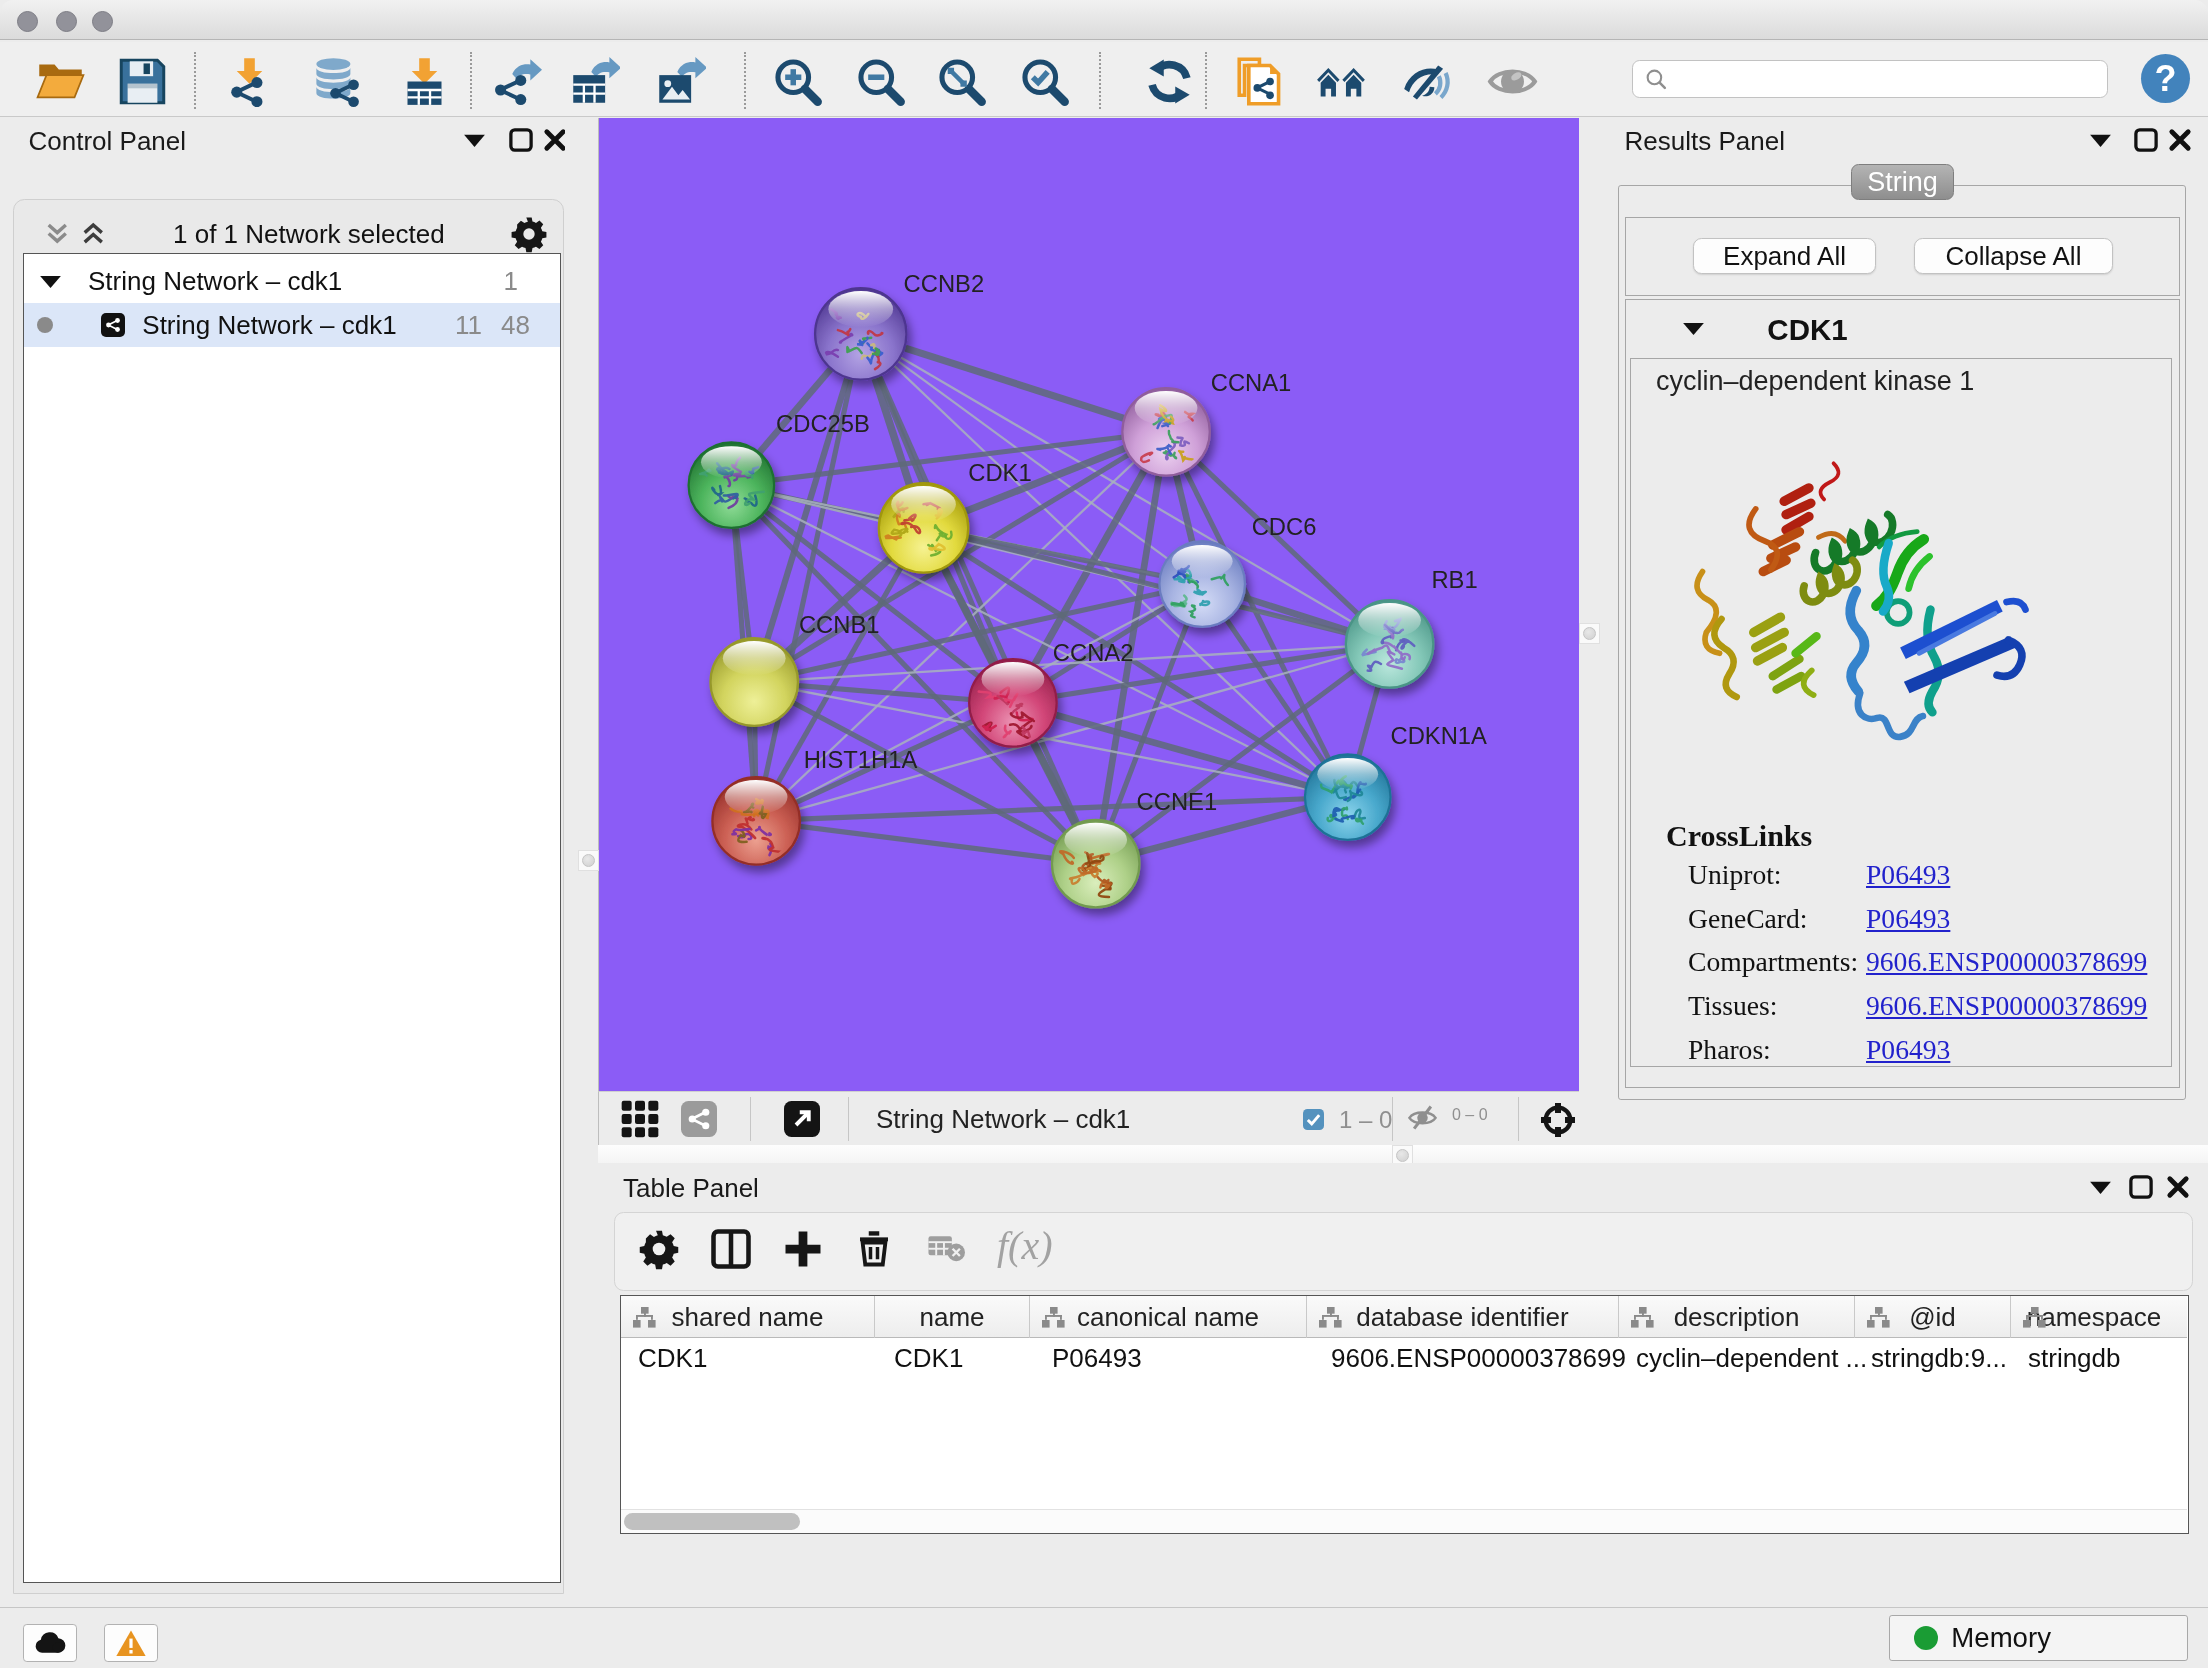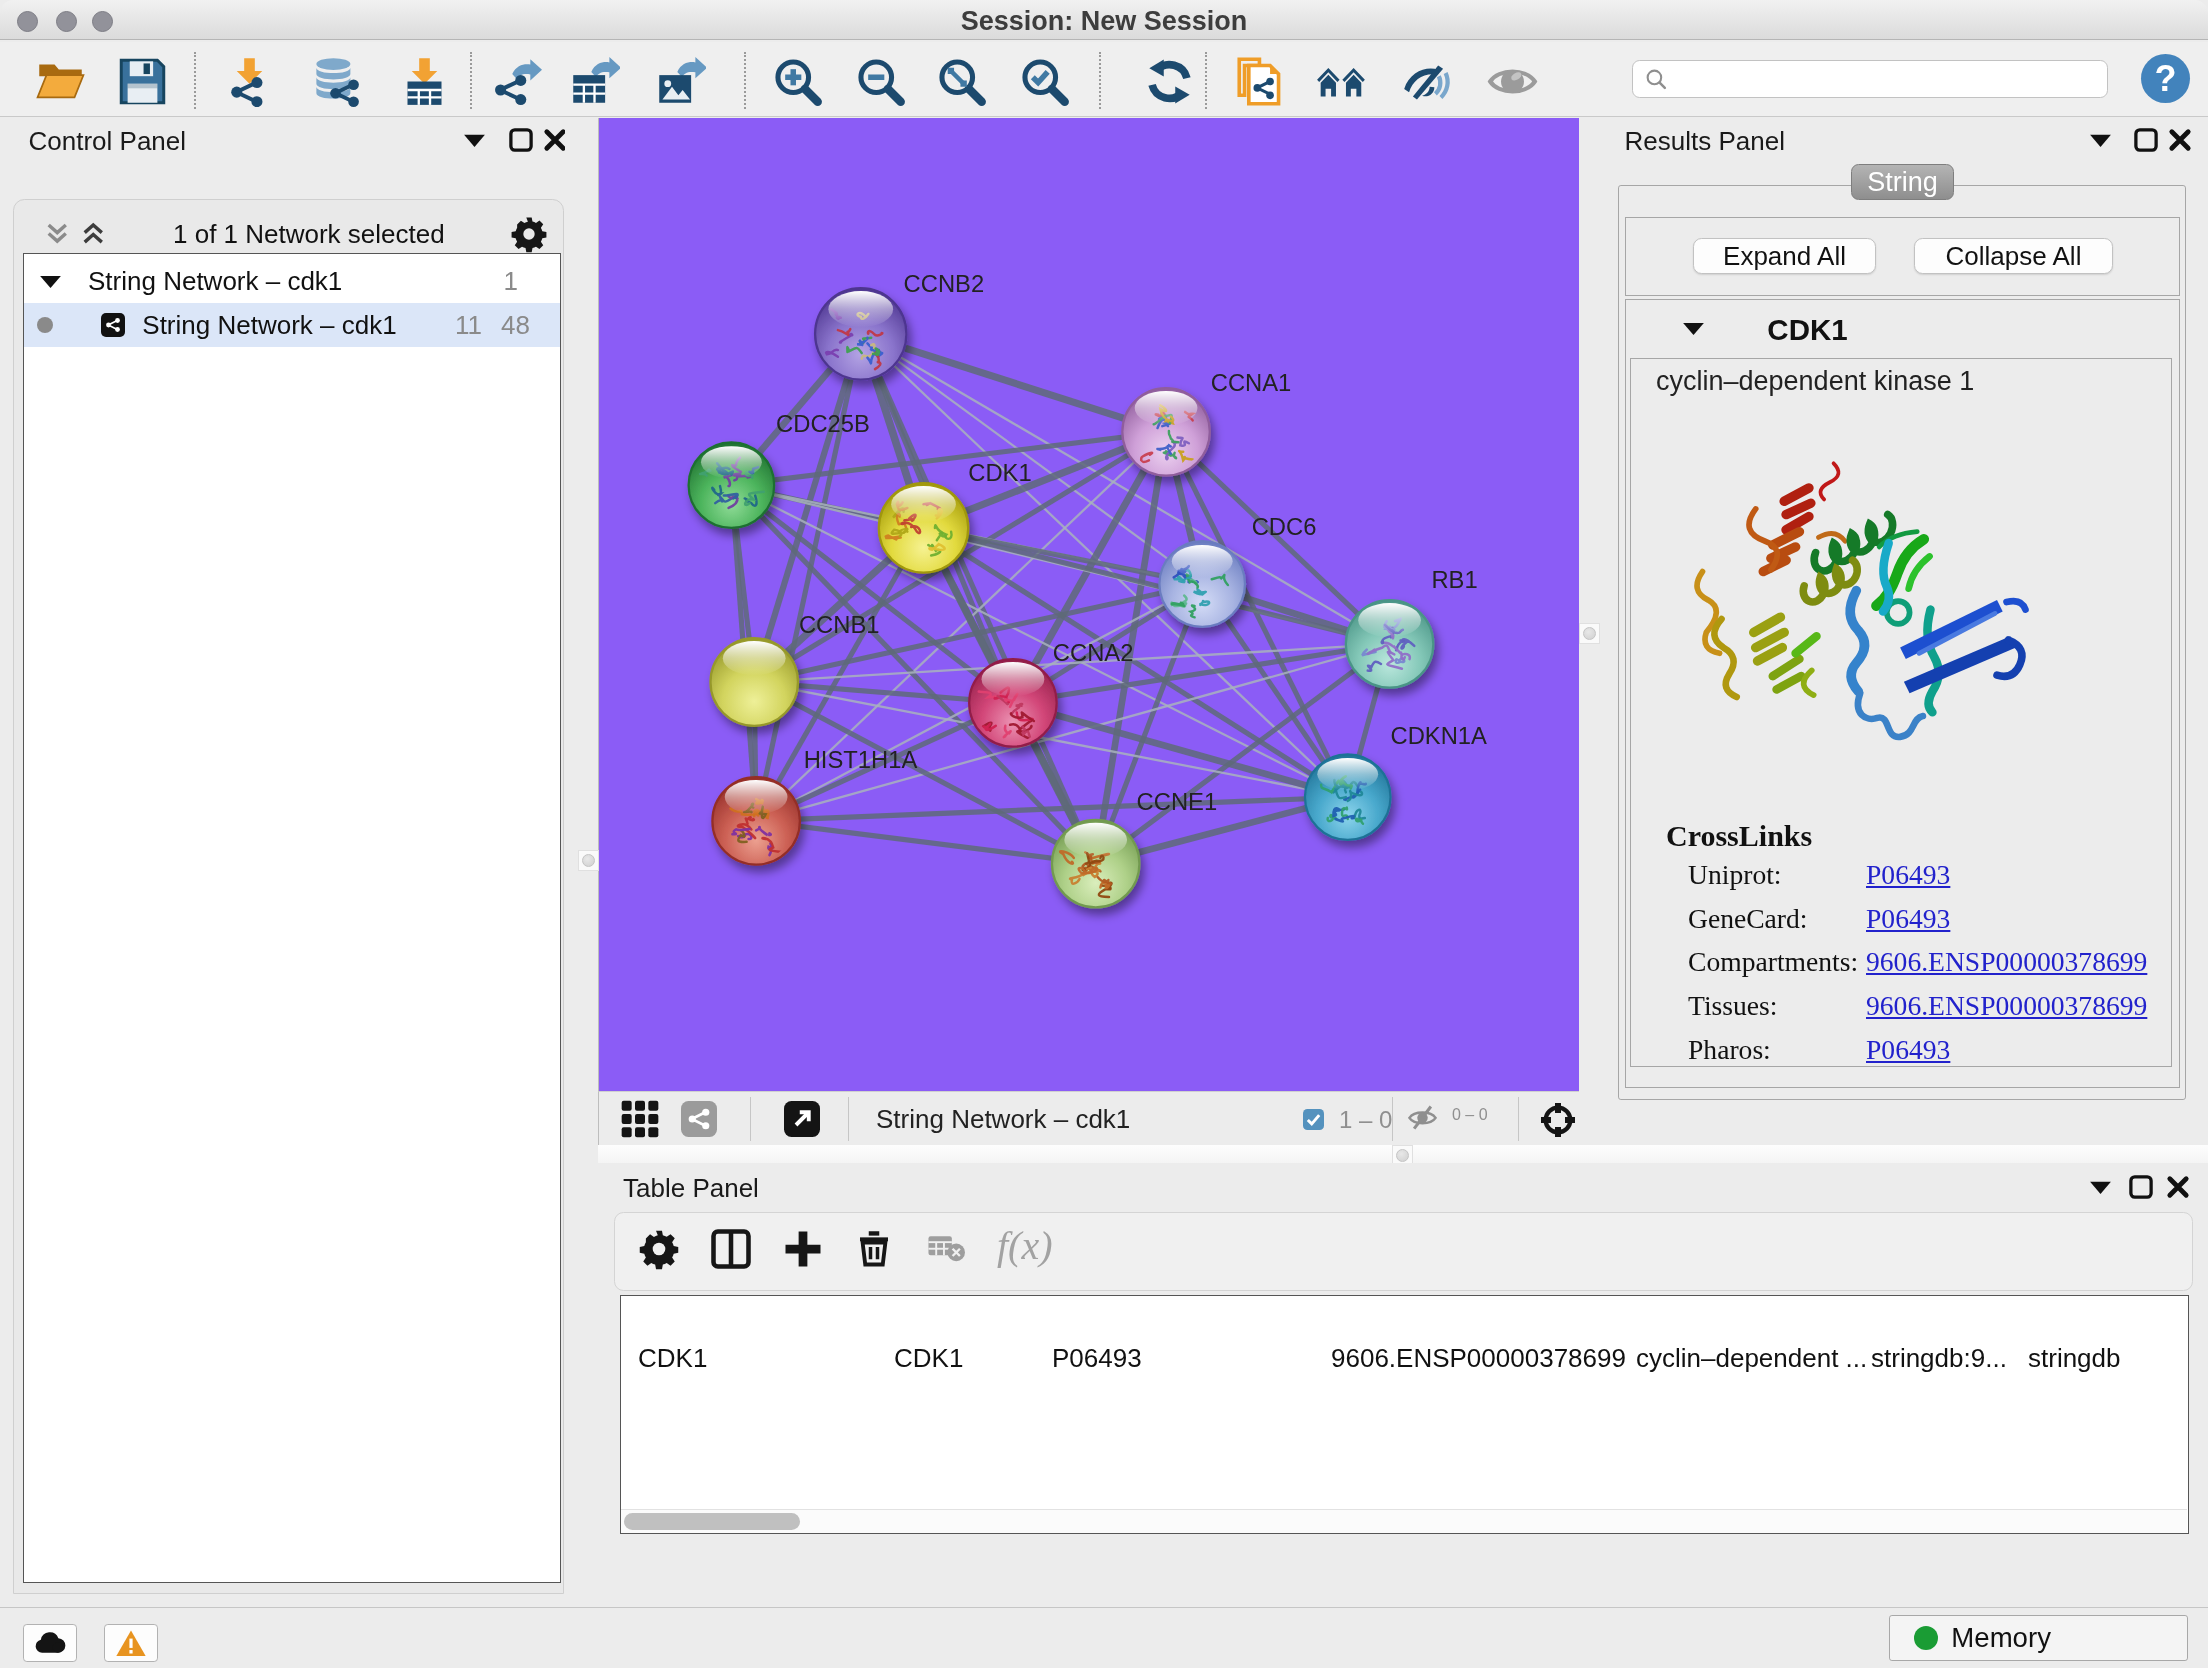--- a/index.html
+++ b/index.html
@@ -102,21 +102,20 @@
   display:flex; align-items:center; justify-content:flex-start; padding-left:24px; gap:13.3px; }
 #memdot { width:24px; height:24px; border-radius:50%; background:#1a9c34; }
 </style>
 </head>
 <body>
 
 <div id="titlebar">
   <div class="tl" style="left:17px"></div>
   <div class="tl" style="left:56px"></div>
   <div class="tl" style="left:92px"></div>
-  <div id="title">Session: New Session</div>
 </div>
 
 <div id="toolbar">
 
   <svg class="tbi" style="left:35px" viewBox="0 0 24 24">
     <path fill="#a86a10" d="M2 4h7.2l2 2.3H22v3.2H2z"></path>
     <path fill="#f3ab3d" stroke="#a86a10" stroke-width="0.8" d="M1.2 19.5 5.4 9h17.4l-4.2 10.5z"></path>
   </svg>
 
   <svg class="tbi" style="left:117px" viewBox="0 0 24 24">
@@ -915,20 +914,29 @@
           <line x1="6.3" y1="6" x2="6.3" y2="15"></line>
           <line x1="11.6" y1="6" x2="11.6" y2="15"></line>
         </g>
         <circle cx="20" cy="13" r="6"></circle>
         <path d="M17.5 10.5 22.5 15.5M22.5 10.5 17.5 15.5" stroke="#f0f0f0" stroke-width="1.6"></path>
       </g>
     </svg>
   <div style="position:absolute;left:426px;top:59px;width:86px;font-family:'Liberation Serif',serif;font-style:italic;font-size:40px;color:#a2a2a2;">f(x)</div>
 
   <div id="tbl">
+    <div class="thead">
+      <div class="th" style="width:254px;"><span class="treeico"></span>shared name</div>
+      <div class="th" style="width:155px;">name</div>
+      <div class="th" style="width:277px;"><span class="treeico"></span>canonical name</div>
+      <div class="th" style="width:312px;"><span class="treeico"></span>database identifier</div>
+      <div class="th" style="width:236px;"><span class="treeico"></span>description</div>
+      <div class="th" style="width:156px;"><span class="treeico"></span>@id</div>
+      <div class="th" style="width:166px;border-right:none;"><span class="treeico"></span>namespace</div>
+    </div>
     <div class="trow">
       <div class="td" style="left:17px;">CDK1</div>
       <div class="td" style="left:273px;">CDK1</div>
       <div class="td" style="left:431px;">P06493</div>
       <div class="td" style="left:710px;">9606.ENSP00000378699</div>
       <div class="td" style="left:1015px;">cyclin–dependent ...</div>
       <div class="td" style="left:1250px;">stringdb:9...</div>
       <div class="td" style="left:1407px;">stringdb</div>
     </div>
     <div style="position:absolute;left:0px;top:213px;width:1566px;height:24px;background:#fbfbfb;border-top:1px solid #e2e2e2;">

